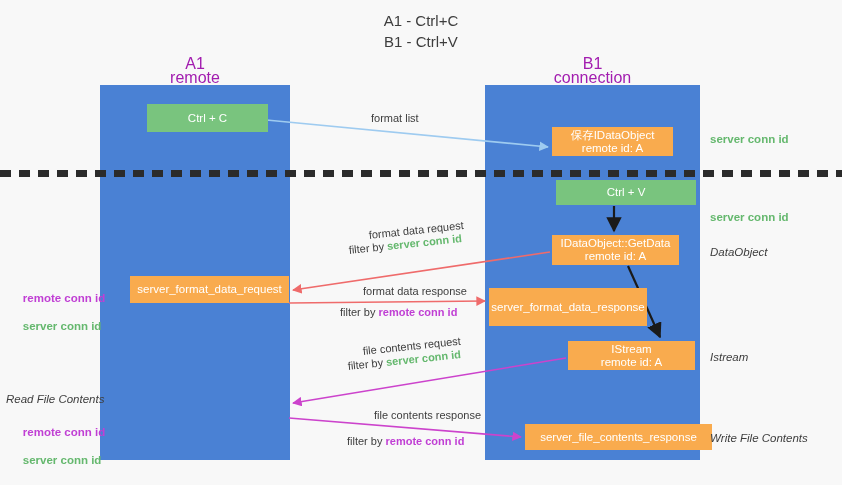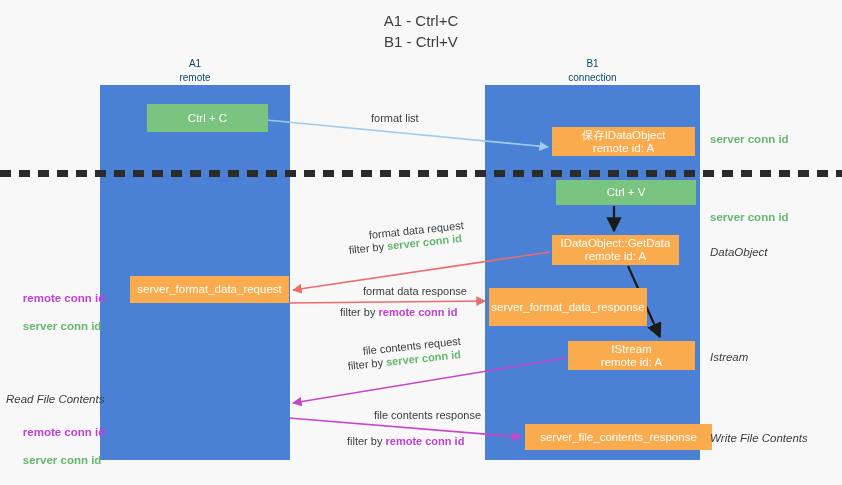--- a/index.html
+++ b/index.html
@@ -31,23 +31,23 @@
     text-align: center;
     font-size: 15px;
     line-height: 21px;
     color: #3d3d3d;
     white-space: pre;
   }
 
   
   .col-head {
     text-align: center;
-    font-size: 10px;
+    font-size: 16px;
     line-height: 14px;
-    color: #0c4a6e;
+    color: #a21caf;
     white-space: pre;
   }
   #head-a1 { left: 100px; top: 57px; width: 190px; }
   #head-b1 { left: 485px; top: 57px; width: 215px; }
 
   
   .lane {
     background: #4a81d4;
     top: 85px;
     height: 375px;
@@ -77,21 +77,21 @@
     align-items: center;
     justify-content: center;
     white-space: pre;
     padding: 2px 4px;
   }
   .node.green  { background: #79c47e; }
   .node.orange { background: #f9ab4e; }
 
   
   #n-ctrlc   { left: 134px; top: 104px; width: 121px; height: 28px; margin-left: 13px; }
-  #n-dataobj { left: 552px; top: 127px; width: 143px; height: 29px; }
+  #n-dataobj { left: 552px; top: 127px; width: 121px; height: 29px; }
   #n-ctrlv   { left: 556px; top: 180px; width: 140px; height: 25px; }
   #n-getdata { left: 552px; top: 235px; width: 127px; height: 30px; }
   #n-sfdreq  { left: 130px; top: 276px; width: 159px; height: 27px; }
   #n-sfdresp { left: 489px; top: 288px; width: 158px; height: 38px; }
   #n-istream { left: 568px; top: 341px; width: 127px; height: 29px; }
   #n-sfcreq  { left: 130px; top: 392px; width: 159px; height: 26px; }
   #n-sfcresp { left: 525px; top: 424px; width: 187px; height: 26px; }
 
   
   .side-label {

